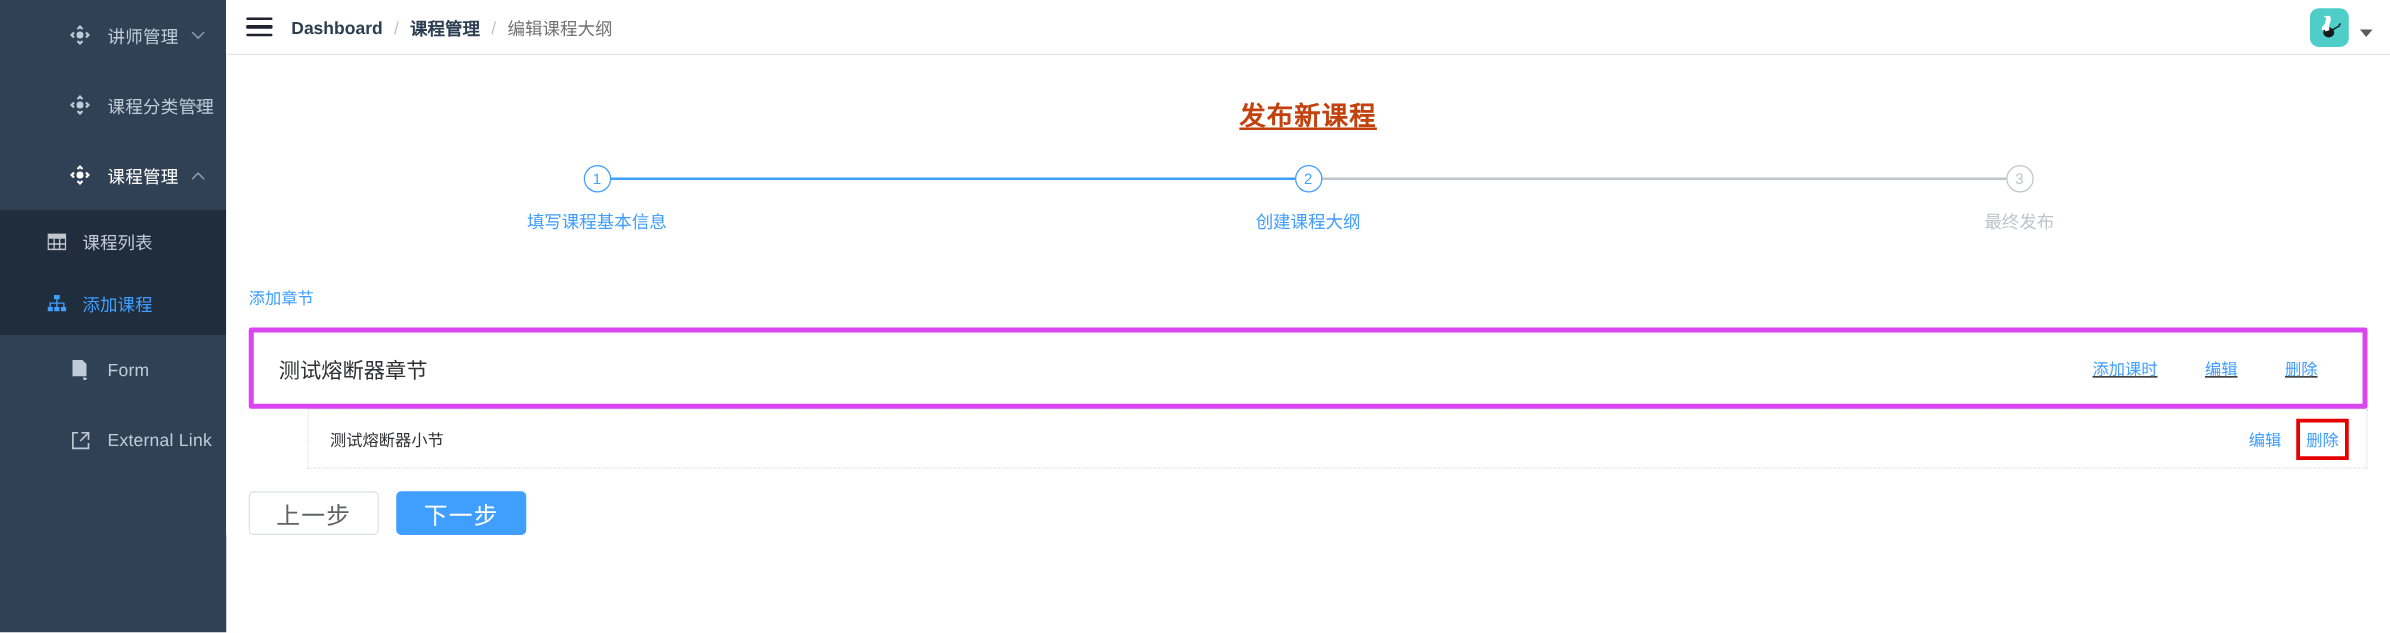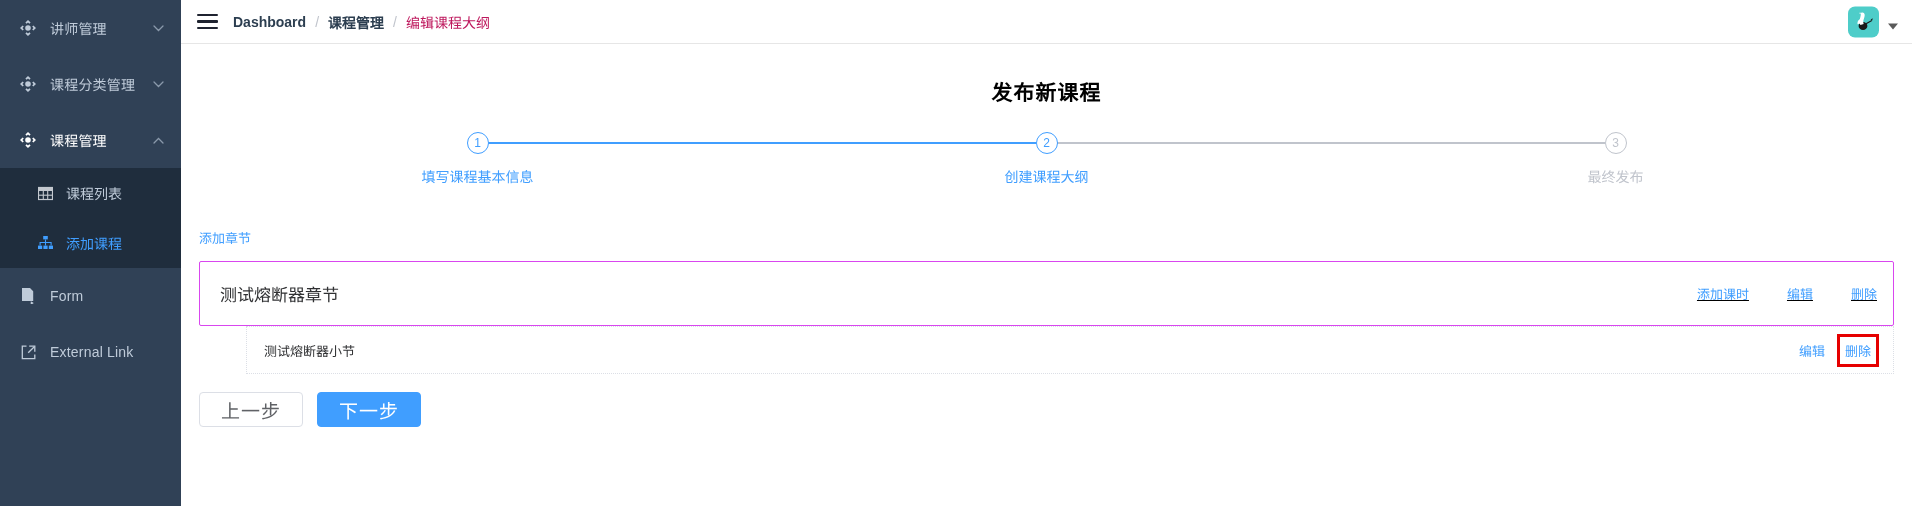--- a/index.html
+++ b/index.html
@@ -24,20 +24,21 @@
   }
   .nav-item {
     height: 56px;
     display: flex;
     align-items: center;
     padding-left: 19px;
     color: #bfcbd9;
     font-size: 14px;
     cursor: pointer;
     position: relative;
+    margin-left: 36px;
   }
   .nav-item.active-parent { background: #304156; }
   .nav-icon {
     width: 18px; height: 18px;
     flex: 0 0 18px;
     margin-right: 13px;
     display: flex; align-items: center; justify-content: center;
   }
   .nav-icon svg { display: block; }
   .nav-label { white-space: nowrap; font-size: 14px; letter-spacing: .2px; }
@@ -96,21 +97,21 @@
     display: block; width: 21px; height: 2.5px;
     background: #1f2330; border-radius: 1px;
   }
   #breadcrumb {
     display: flex; align-items: center;
     margin-left: 8px;
     font-size: 14px;
   }
   .crumb { color: #2c3e50; font-weight: bold; cursor: pointer; }
   .crumb.link { color: #2c3e50; }
-  .crumb.current { color: #be185d; font-weight: normal; cursor: default; }
+  .crumb.current { color: #737373; font-weight: normal; cursor: default; }
   .crumb-sep { color: #c0c4cc; margin: 0 9px; font-weight: normal; }
 
   #avatar-wrap {
     position: absolute;
     right: 14px; top: 50%;
     transform: translateY(-50%);
     display: flex; align-items: center;
     cursor: pointer;
   }
   #avatar {
@@ -129,23 +130,24 @@
     margin-top: 10px;
   }
 
   
   #content { padding: 0; position: relative; height: 462px; }
 
   #page-title {
     text-align: center;
     font-size: 21px;
     font-weight: bold;
-    color: #000000;
+    color: #c2410c;
     margin-top: 32px;
     letter-spacing: 1px;
+    text-decoration: underline;
   }
 
   
   #steps {
     margin: 26px auto 0;
     width: 1160px;
     position: relative;
     height: 56px;
   }
   .steps-row { display: flex; position: relative; }
@@ -199,27 +201,27 @@
   .link-blue {
     color: #409eff;
     font-size: 13px;
     cursor: pointer;
     text-decoration: none;
   }
 
   
   #chapter-list { margin-top: 14px; padding: 0 18px; }
   .chapter-card {
-    border: 1px solid #d946ef;
+    border: 4px solid #d946ef;
     background: #fff;
     border-radius: 2px;
     height: 65px;
     display: flex;
     align-items: center;
-    padding: 0 16px 0 20px;
+    padding: 0 36px 0 20px;
     position: relative;
     justify-content: space-between;
   }
   .chapter-title {
     font-size: 17px;
     color: #303133;
   }
   .card-actions {
     margin-left: auto;
     display: flex;

